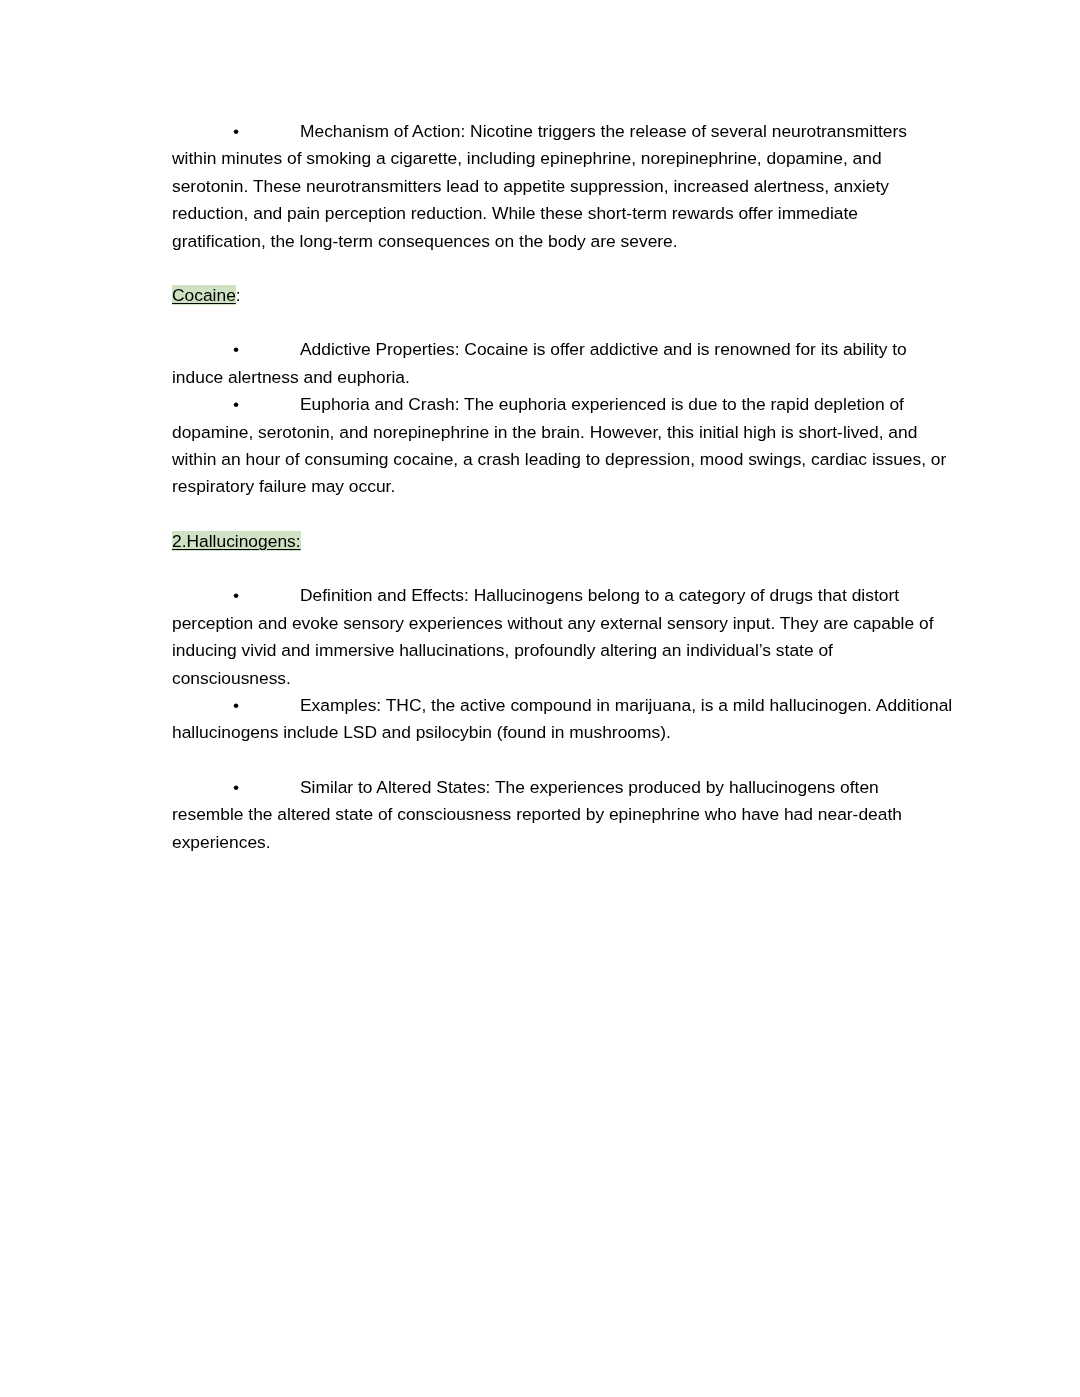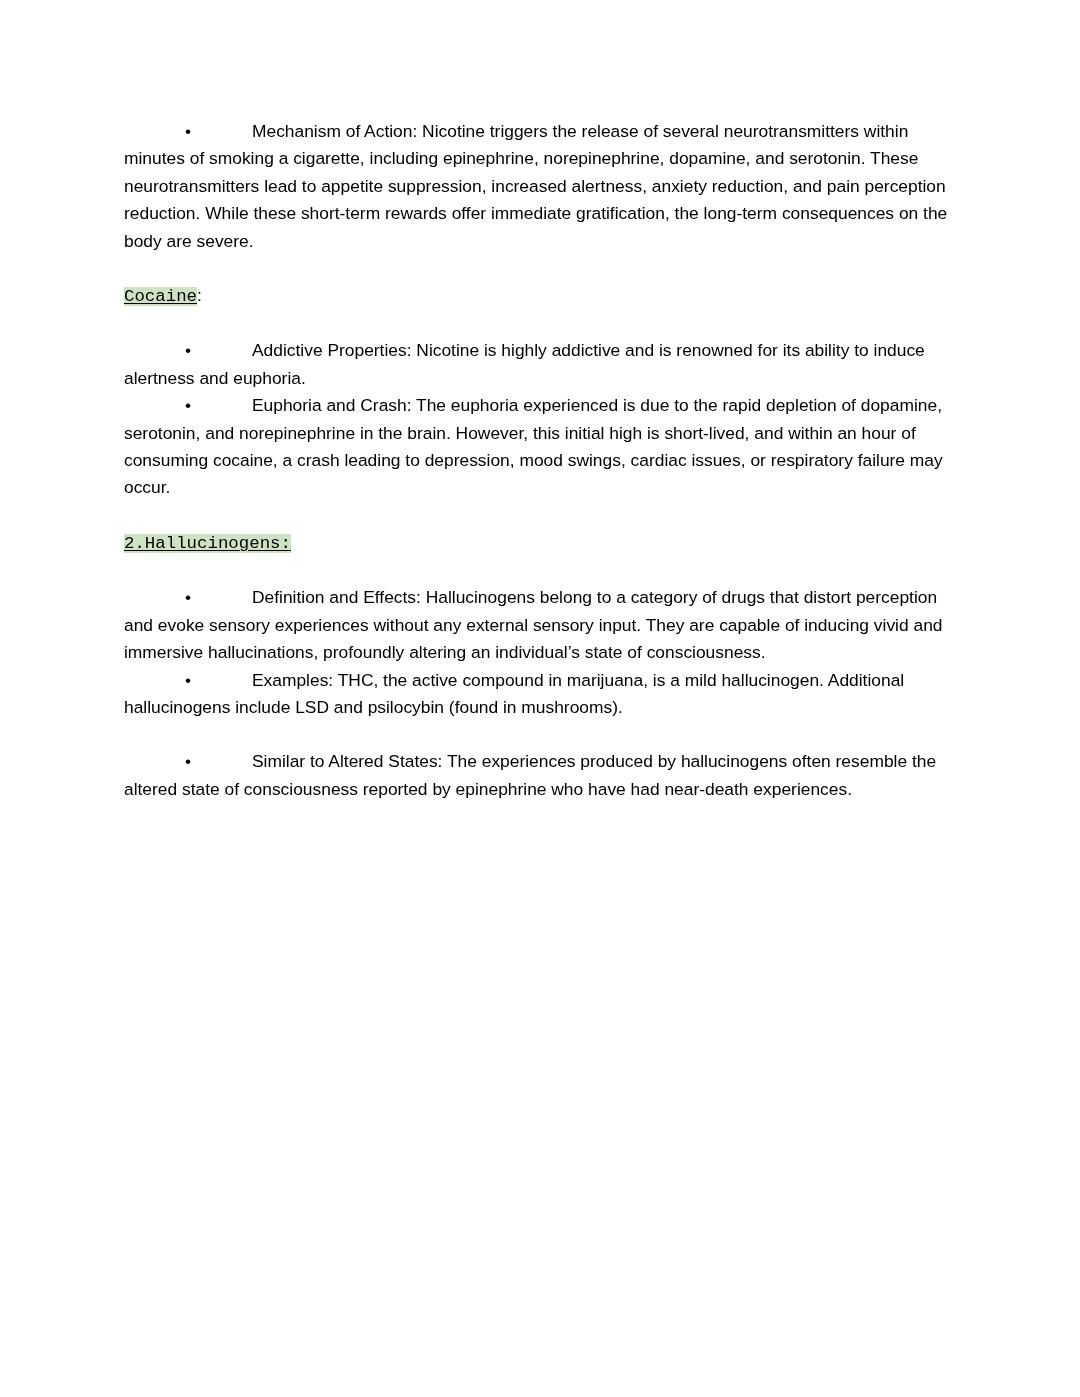--- a/index.html
+++ b/index.html
@@ -19,20 +19,21 @@
     width: 1080px;
     height: 1397px;
     background: #ffffff;
     box-sizing: border-box;
     padding: 118px 126px 0 124px;
   }
   .doc-body {
     font-size: 17.4px;
     line-height: 27.4px;
     color: #000000;
+    margin-left: 48px;
   }
   p.para {
     margin: 0;
     text-align: left;
   }
   .bullet-para {
     margin: 0;
   }
   .bul-dot {
     display: inline-block;
@@ -40,21 +41,20 @@
     text-indent: 61px;
   }
   .heading-gap {
     height: 27px;
   }
   .small-gap {
     height: 27px;
   }
   .hl {
     background-color: #cfe3c4;
-    font-family: Liberation Mono, monospace;
   }
   .uline {
     text-decoration: underline;
     text-decoration-thickness: 1px;
     text-underline-offset: 2px;
   }
   .heading-line {
     margin: 0;
     font-size: 17.4px;
     line-height: 27.4px;
@@ -67,21 +67,21 @@
   <div class="doc-body">
 
     <p class="para bullet-para"><span class="bul-dot">•</span><span>Mechanism of Action: Nicotine triggers the release of several neurotransmitters within minutes of smoking a cigarette, including epinephrine, norepinephrine, dopamine, and serotonin. These neurotransmitters lead to appetite suppression, increased alertness, anxiety reduction, and pain perception reduction. While these short-term rewards offer immediate gratification, the long-term consequences on the body are severe.</span></p>
 
     <div class="heading-gap"></div>
 
     <p class="heading-line"><span class="hl uline">Cocaine</span><span>:</span></p>
 
     <div class="heading-gap"></div>
 
-    <p class="para bullet-para"><span class="bul-dot">•</span><span>Addictive Properties: Nicotine is highly addictive and is renowned for its ability to induce alertness and euphoria.</span></p>
+    <p class="para bullet-para"><span class="bul-dot">•</span><span>Addictive Properties: Cocaine is offer addictive and is renowned for its ability to induce alertness and euphoria.</span></p>
 
     <p class="para bullet-para"><span class="bul-dot">•</span><span>Euphoria and Crash: The euphoria experienced is due to the rapid depletion of dopamine, serotonin, and norepinephrine in the brain. However, this initial high is short-lived, and within an hour of consuming cocaine, a crash leading to depression, mood swings, cardiac issues, or respiratory failure may occur.</span></p>
 
     <div class="heading-gap"></div>
 
     <p class="heading-line"><span class="hl uline">2.Hallucinogens:</span><span></span></p>
 
     <div class="heading-gap"></div>
 
     <p class="para bullet-para"><span class="bul-dot">•</span><span>Definition and Effects: Hallucinogens belong to a category of drugs that distort perception and evoke sensory experiences without any external sensory input. They are capable of inducing vivid and immersive hallucinations, profoundly altering an individual’s state of consciousness.</span></p>

